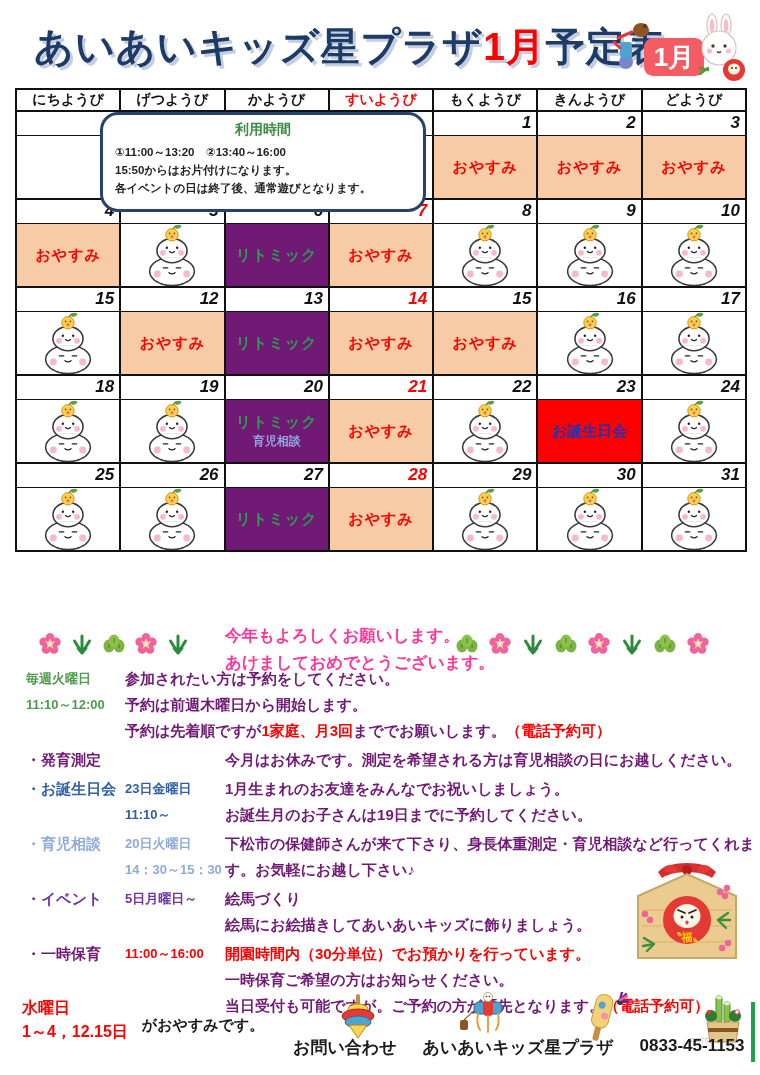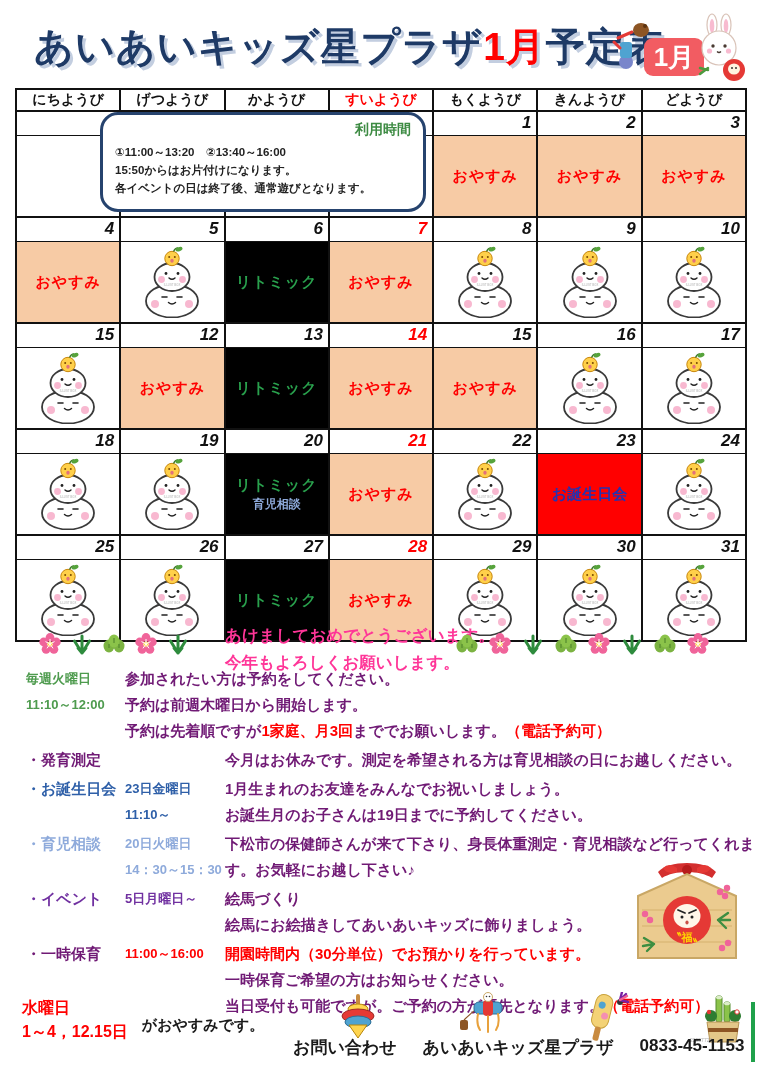--- a/index.html
+++ b/index.html
@@ -15,31 +15,31 @@
   
   .calendar{position:absolute;left:15px;top:88px;width:730px;border-top:2px solid #111;border-left:2px solid #111;}
   .cal-row{display:flex;}
   .cal-cell{flex:1 1 0;border-right:2px solid #111;box-sizing:border-box;background:#fff;min-width:0;}
   .header-row .cal-cell{height:22px;border-bottom:2px solid #111;display:flex;align-items:center;justify-content:center;
         font-size:14px;font-weight:800;color:#111;}
   .header-row .red-day{color:#FF0000;}
   .date-row .cal-cell{height:24px;border-bottom:1px solid #111;font-size:17px;font-weight:800;font-style:italic;
         text-align:right;padding:1px 5px 0 0;color:#111;}
   .date-row .red-date{color:#FF0000;}
-  .content-row .cal-cell{height:82px;border-bottom:2px solid #111;display:flex;flex-direction:column;
+  .content-row .cal-cell{height:64px;border-bottom:2px solid #111;display:flex;flex-direction:column;
         align-items:center;justify-content:center;font-weight:800;font-size:15px;}
   .cell-closed{background:#F7CBA5;color:#FF0000;letter-spacing:1px;}
-  .cell-rhythmic{background:#000000;color:#29A14D;letter-spacing:1px;font-family:Liberation Serif, serif;}
+  .cell-rhythmic{background:#701a75;color:#29A14D;letter-spacing:1px;font-family:Liberation Serif, serif;}
   .cell-rhythmic .l2{color:#8EAADB;font-size:12px;margin-top:1px;letter-spacing:0;}
   .cell-birthday{background:#FF0000;color:#2233B3;font-size:14.5px;letter-spacing:0;}
 
   
   .info-box{position:absolute;left:100px;top:112px;width:326px;height:100px;background:#fff;
         border:3px solid #26436E;border-radius:18px;z-index:5;box-sizing:border-box;padding:6px 12px 0 12px;}
-  .info-box .ib-title{text-align:right;color:#3D8B43;font-size:14px;font-weight:800;margin-bottom:4px;}
+  .info-box .ib-title{text-align:center;color:#3D8B43;font-size:14px;font-weight:800;margin-bottom:4px;}
   .info-box .ib-line{font-size:11.5px;color:#222;font-weight:600;line-height:18px;white-space:nowrap;}
 
   
   .greeting{position:absolute;left:225px;top:622px;color:#FF3598;font-size:16.5px;font-weight:800;line-height:27px;white-space:nowrap;}
   .deco-left{position:absolute;left:38px;top:632px;display:flex;gap:8px;}
   .deco-right{position:absolute;left:455px;top:632px;display:flex;gap:9px;}
   .deco-left svg,.deco-right svg{width:24px;height:24px;}
 
   
   .schedule{position:absolute;left:26px;top:666px;width:724px;}
@@ -577,22 +577,22 @@
     </g>
     <circle cx="12" cy="12" r="2.6" fill="#FFD54F"></circle>
     <path d="M12 12 L12 7 M12 12 L16.5 9.6 M12 12 L15 16.3 M12 12 L9 16.3 M12 12 L7.5 9.6" stroke="#fff" stroke-width="1"></path>
   </svg>
 
   <svg viewBox="0 0 24 24">
     <path d="M12 21 L12 4 M12 21 L4.5 9 M12 21 L19.5 9 M12 21 L8 16 M12 21 L16 16" stroke="#2E8B3D" stroke-width="3" stroke-linecap="round" fill="none"></path>
   </svg>
 </div>
   <div class="greeting">
+    <div>今年もよろしくお願いします。</div>
     <div>あけましておめでとうございます。</div>
-    <div>今年もよろしくお願いします。</div>
   </div>
   <div class="deco-right">
   <svg viewBox="0 0 24 24">
     <ellipse cx="7" cy="14" rx="5.5" ry="6.5" fill="#7CB342"></ellipse>
     <ellipse cx="17" cy="14" rx="5.5" ry="6.5" fill="#7CB342"></ellipse>
     <ellipse cx="12" cy="9" rx="5.5" ry="6.5" fill="#8BC34A"></ellipse>
     <path d="M12 6 v5 M7 12 v4 M17 12 v4" stroke="#558B2F" stroke-width="1.2"></path>
   </svg>
 
   <svg viewBox="0 0 24 24">

